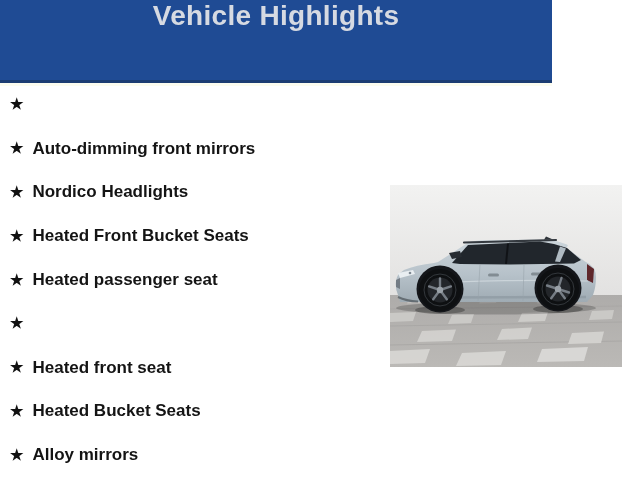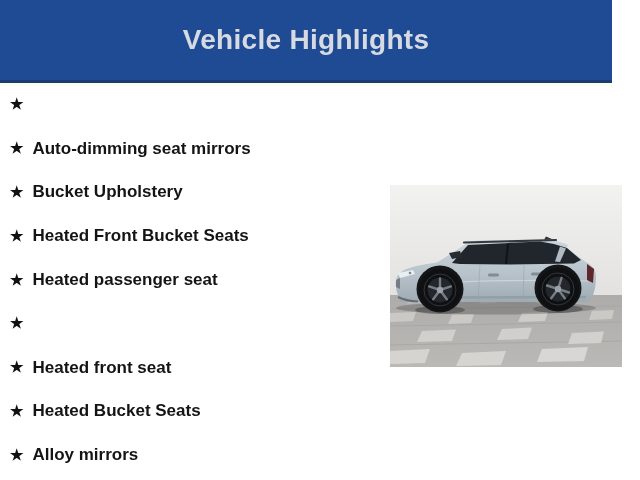--- a/index.html
+++ b/index.html
@@ -10,26 +10,25 @@
     width: 640px;
     height: 480px;
     background: #ffffff;
     font-family: "Liberation Sans", sans-serif;
     position: relative;
     overflow: hidden;
   }
   .header-banner {
     position: absolute;
     top: 0; left: 0;
-    width: 612px;
+    width: 552px;
     height: 80px;
     background: #1f4b94;
     border-bottom: 3px solid #1b3c72;
     display: flex;
-    align-items: center;
     justify-content: center;
   }
   .header-banner::after {
     content: "";
     position: absolute;
     left: 0; right: 0;
     bottom: -6px;
     height: 3px;
     background: #fcfcef;
   }
@@ -84,25 +83,25 @@
 <div class="header-banner">
   <h1 class="page-title">Vehicle Highlights</h1>
 </div>
 
 <ul class="highlights-list">
   <li class="highlight-item">
     <span class="star-icon">★</span>
   </li>
   <li class="highlight-item">
     <span class="star-icon">★</span>
-    <span>Auto-dimming seat mirrors</span>
-  </li>
-  <li class="highlight-item">
-    <span class="star-icon">★</span>
-    <span>Bucket Upholstery</span>
+    <span>Auto-dimming front mirrors</span>
+  </li>
+  <li class="highlight-item">
+    <span class="star-icon">★</span>
+    <span>Nordico Headlights</span>
   </li>
   <li class="highlight-item">
     <span class="star-icon">★</span>
     <span>Heated Front Bucket Seats</span>
   </li>
   <li class="highlight-item">
     <span class="star-icon">★</span>
     <span>Heated passenger seat</span>
   </li>
   <li class="highlight-item">

